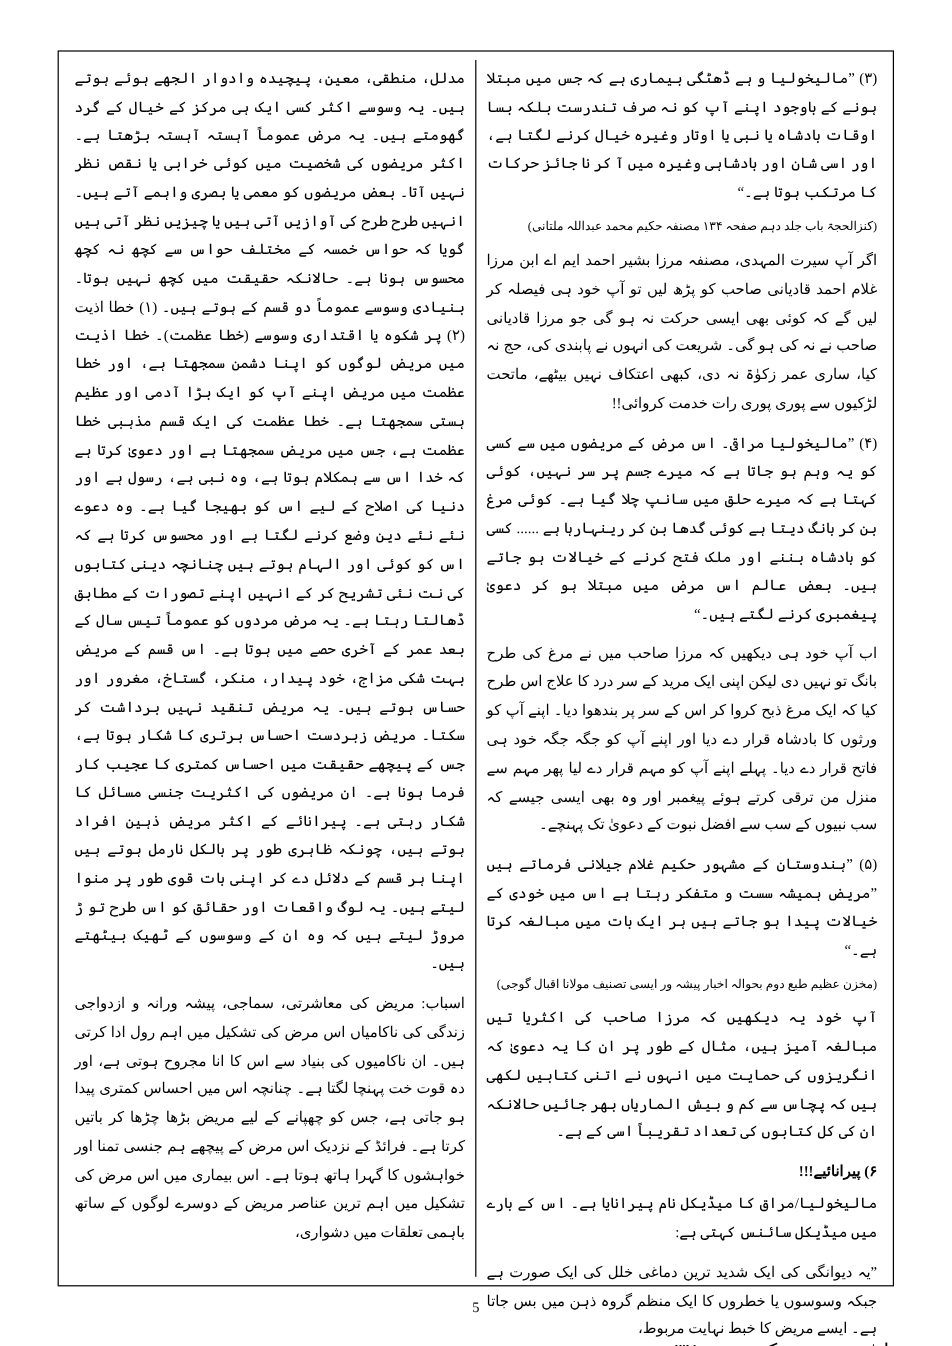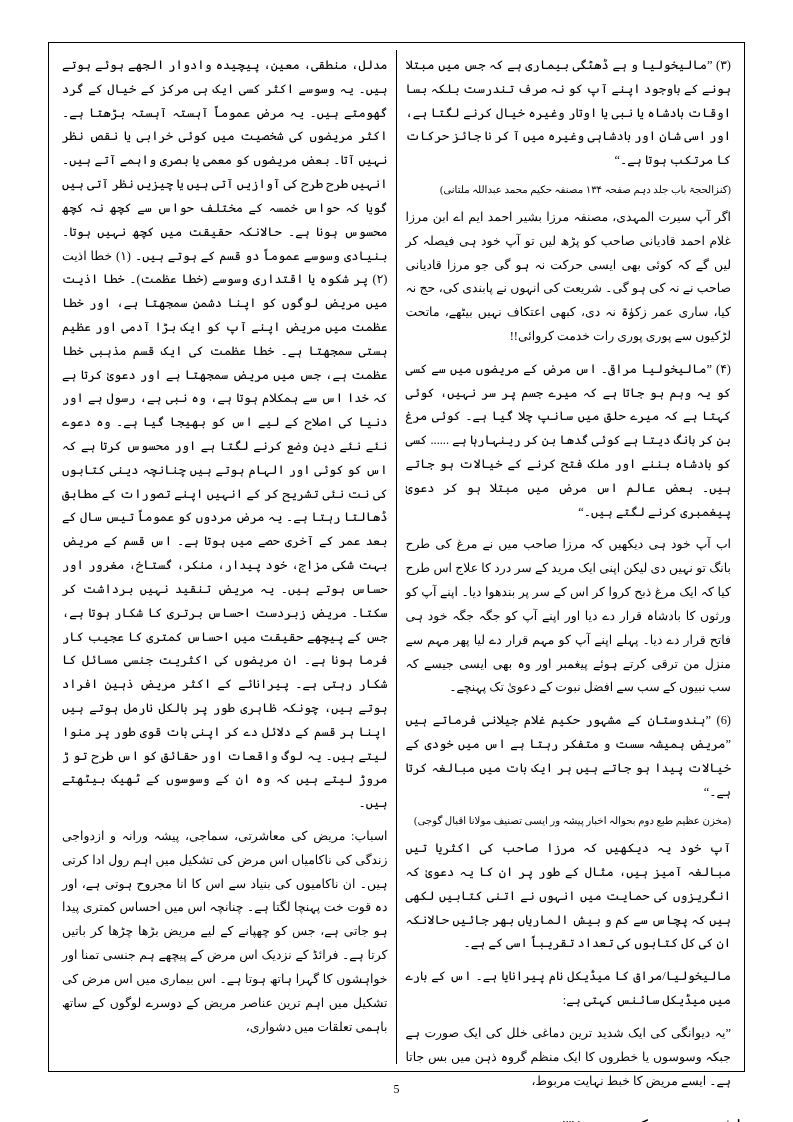--- a/index.html
+++ b/index.html
@@ -102,23 +102,24 @@
   <div class="divider"></div>
 
   <div class="columns">
 
     <div class="col right">
       <p>(۳) ”مالیخولیا و ہے ڈھٹگی بیماری ہے کہ جس میں مبتلا ہونے کے باوجود اپنے آپ کو نہ صرف تندرست بلکہ بسا اوقات بادشاہ یا نبی یا اوتار وغیرہ خیال کرنے لگتا ہے، اور اسی شان اور بادشاہی وغیرہ میں آ کر نا جائز حرکات کا مرتکب ہوتا ہے۔“</p>
       <span class="cite">(کنزالحجۃ باب جلد دہم صفحہ ۱۳۴ مصنفہ حکیم محمد عبداللہ ملتانی)</span>
       <p>اگر آپ سیرت المہدی، مصنفہ مرزا بشیر احمد ایم اے ابن مرزا غلام احمد قادیانی صاحب کو پڑھ لیں تو آپ خود ہی فیصلہ کر لیں گے کہ کوئی بھی ایسی حرکت نہ ہو گی جو مرزا قادیانی صاحب نے نہ کی ہو گی۔ شریعت کی انہوں نے پابندی کی، حج نہ کیا، ساری عمر زکوٰۃ نہ دی، کبھی اعتکاف نہیں بیٹھے، ماتحت لڑکیوں سے پوری پوری رات خدمت کروائی!!</p>
       <p>(۴) ”مالیخولیا مراقی۔ اس مرض کے مریضوں میں سے کسی کو یہ وہم ہو جاتا ہے کہ میرے جسم پر سر نہیں، کوئی کہتا ہے کہ میرے حلق میں سانپ چلا گیا ہے۔ کوئی مرغ بن کر بانگ دیتا ہے کوئی گدھا بن کر رینہارہا ہے ...... کسی کو بادشاہ بننے اور ملک فتح کرنے کے خیالات ہو جاتے ہیں۔ بعض عالم اس مرض میں مبتلا ہو کر دعویٰ پیغمبری کرنے لگتے ہیں۔“</p>
       <p>اب آپ خود ہی دیکھیں کہ مرزا صاحب میں نے مرغ کی طرح بانگ تو نہیں دی لیکن اپنی ایک مرید کے سر درد کا علاج اس طرح کیا کہ ایک مرغ ذبح کروا کر اس کے سر پر بندھوا دیا۔ اپنے آپ کو ورثوں کا بادشاہ قرار دے دیا اور اپنے آپ کو جگہ جگہ خود ہی فاتح قرار دے دیا۔ پہلے اپنے آپ کو مہم قرار دے لیا پھر مہم سے منزل من ترقی کرتے ہوئے پیغمبر اور وہ بھی ایسی جیسے کہ سب نبیوں کے سب سے افضل نبوت کے دعویٰ تک پہنچے۔</p>
-      <p>(6) ”ہندوستان کے مشہور حکیم غلام جیلانی فرماتے ہیں ”مریض ہمیشہ سست و متفکر رہتا ہے اس میں خودی کے خیالات پیدا ہو جاتے ہیں ہر ایک بات میں مبالغہ کرتا ہے۔“</p>
+      <p>(۵) ”ہندوستان کے مشہور حکیم غلام جیلانی فرماتے ہیں ”مریض ہمیشہ سست و متفکر رہتا ہے اس میں خودی کے خیالات پیدا ہو جاتے ہیں ہر ایک بات میں مبالغہ کرتا ہے۔“</p>
       <span class="cite">(مخزن عظیم طبع دوم بحوالہ اخبار پیشہ ور ایسی تصنیف مولانا اقبال گوجی)</span>
       <p>آپ خود یہ دیکھیں کہ مرزا صاحب کی اکثریا تیں مبالغہ آمیز ہیں، مثال کے طور پر ان کا یہ دعویٰ کہ انگریزوں کی حمایت میں انہوں نے اتنی کتابیں لکھی ہیں کہ پچاس سے کم و بیش الماریاں بھر جائیں حالانکہ ان کی کل کتابوں کی تعداد تقریباً اسی کے ہے۔</p>
+      <p class="head para-tight">۶) پیرانائیے!!!</p>
       <p>مالیخولیا/مراق کا میڈیکل نام پیرانایا ہے۔ اس کے بارے میں میڈیکل سائنس کہتی ہے:</p>
       <p>”یہ دیوانگی کی ایک شدید ترین دماغی خلل کی ایک صورت ہے جبکہ وسوسوں یا خطروں کا ایک منظم گروہ ذہن میں بس جاتا ہے۔ ایسے مریض کا خبط نہایت مربوط،</p>
     </div>
 
     <div class="col left">
       <p>مدلل، منطقی، معین، پیچیدہ وادوار الجھے ہوئے ہوتے ہیں۔ یہ وسوسے اکثر کسی ایک ہی مرکز کے خیال کے گرد گھومتے ہیں۔ یہ مرض عموماً آہستہ آہستہ بڑھتا ہے۔ اکثر مریضوں کی شخصیت میں کوئی خرابی یا نقص نظر نہیں آتا۔ بعض مریضوں کو معمی یا بصری واہمے آتے ہیں۔ انہیں طرح طرح کی آوازیں آتی ہیں یا چیزیں نظر آتی ہیں گویا کہ حواس خمسہ کے مختلف حواس سے کچھ نہ کچھ محسوس ہونا ہے۔ حالانکہ حقیقت میں کچھ نہیں ہوتا۔ بنیادی وسوسے عموماً دو قسم کے ہوتے ہیں۔ (۱) خطا اذیت (۲) پر شکوہ یا اقتداری وسوسے (خطا عظمت)۔ خطا اذیت میں مریض لوگوں کو اپنا دشمن سمجھتا ہے، اور خطا عظمت میں مریض اپنے آپ کو ایک بڑا آدمی اور عظیم ہستی سمجھتا ہے۔ خطا عظمت کی ایک قسم مذہبی خطا عظمت ہے، جس میں مریض سمجھتا ہے اور دعویٰ کرتا ہے کہ خدا اس سے ہمکلام ہوتا ہے، وہ نبی ہے، رسول ہے اور دنیا کی اصلاح کے لیے اس کو بھیجا گیا ہے۔ وہ دعوے نئے نئے دین وضع کرنے لگتا ہے اور محسوس کرتا ہے کہ اس کو کوئی اور الہام ہوتے ہیں چنانچہ دینی کتابوں کی نت نئی تشریح کر کے انہیں اپنے تصورات کے مطابق ڈھالتا رہتا ہے۔ یہ مرض مردوں کو عموماً تیس سال کے بعد عمر کے آخری حصے میں ہوتا ہے۔ اس قسم کے مریض بہت شکی مزاج، خود پیدار، منکر، گستاخ، مغرور اور حساس ہوتے ہیں۔ یہ مریض تنقید نہیں برداشت کر سکتا۔ مریض زبردست احساس برتری کا شکار ہوتا ہے، جس کے پیچھے حقیقت میں احساس کمتری کا عجیب کار فرما ہونا ہے۔ ان مریضوں کی اکثریت جنسی مسائل کا شکار رہتی ہے۔ پیرانائے کے اکثر مریض ذہین افراد ہوتے ہیں، چونکہ ظاہری طور پر بالکل نارمل ہوتے ہیں اپنا ہر قسم کے دلائل دے کر اپنی بات قوی طور پر منوا لیتے ہیں۔ یہ لوگ واقعات اور حقائق کو اس طرح تو ڑ مروڑ لیتے ہیں کہ وہ ان کے وسوسوں کے ٹھیک بیٹھتے ہیں۔</p>
       <p><span class="bold">اسباب:</span><span> مریض کی معاشرتی، سماجی، پیشہ ورانہ و ازدواجی زندگی کی ناکامیاں اس مرض کی تشکیل میں اہم رول ادا کرتی ہیں۔ ان ناکامیوں کی بنیاد سے اس کا انا مجروح ہوتی ہے، اور دہ قوت خت پہنچا لگتا ہے۔ چنانچہ اس میں احساس کمتری پیدا ہو جاتی ہے، جس کو چھپانے کے لیے مریض بڑھا چڑھا کر باتیں کرتا ہے۔ فرائڈ کے نزدیک اس مرض کے پیچھے ہم جنسی تمنا اور خواہشوں کا گہرا ہاتھ ہوتا ہے۔ اس بیماری میں اس مرض کی تشکیل میں اہم ترین عناصر مریض کے دوسرے لوگوں کے ساتھ باہمی تعلقات میں دشواری،</span></p>
     </div>
 
   </div>

